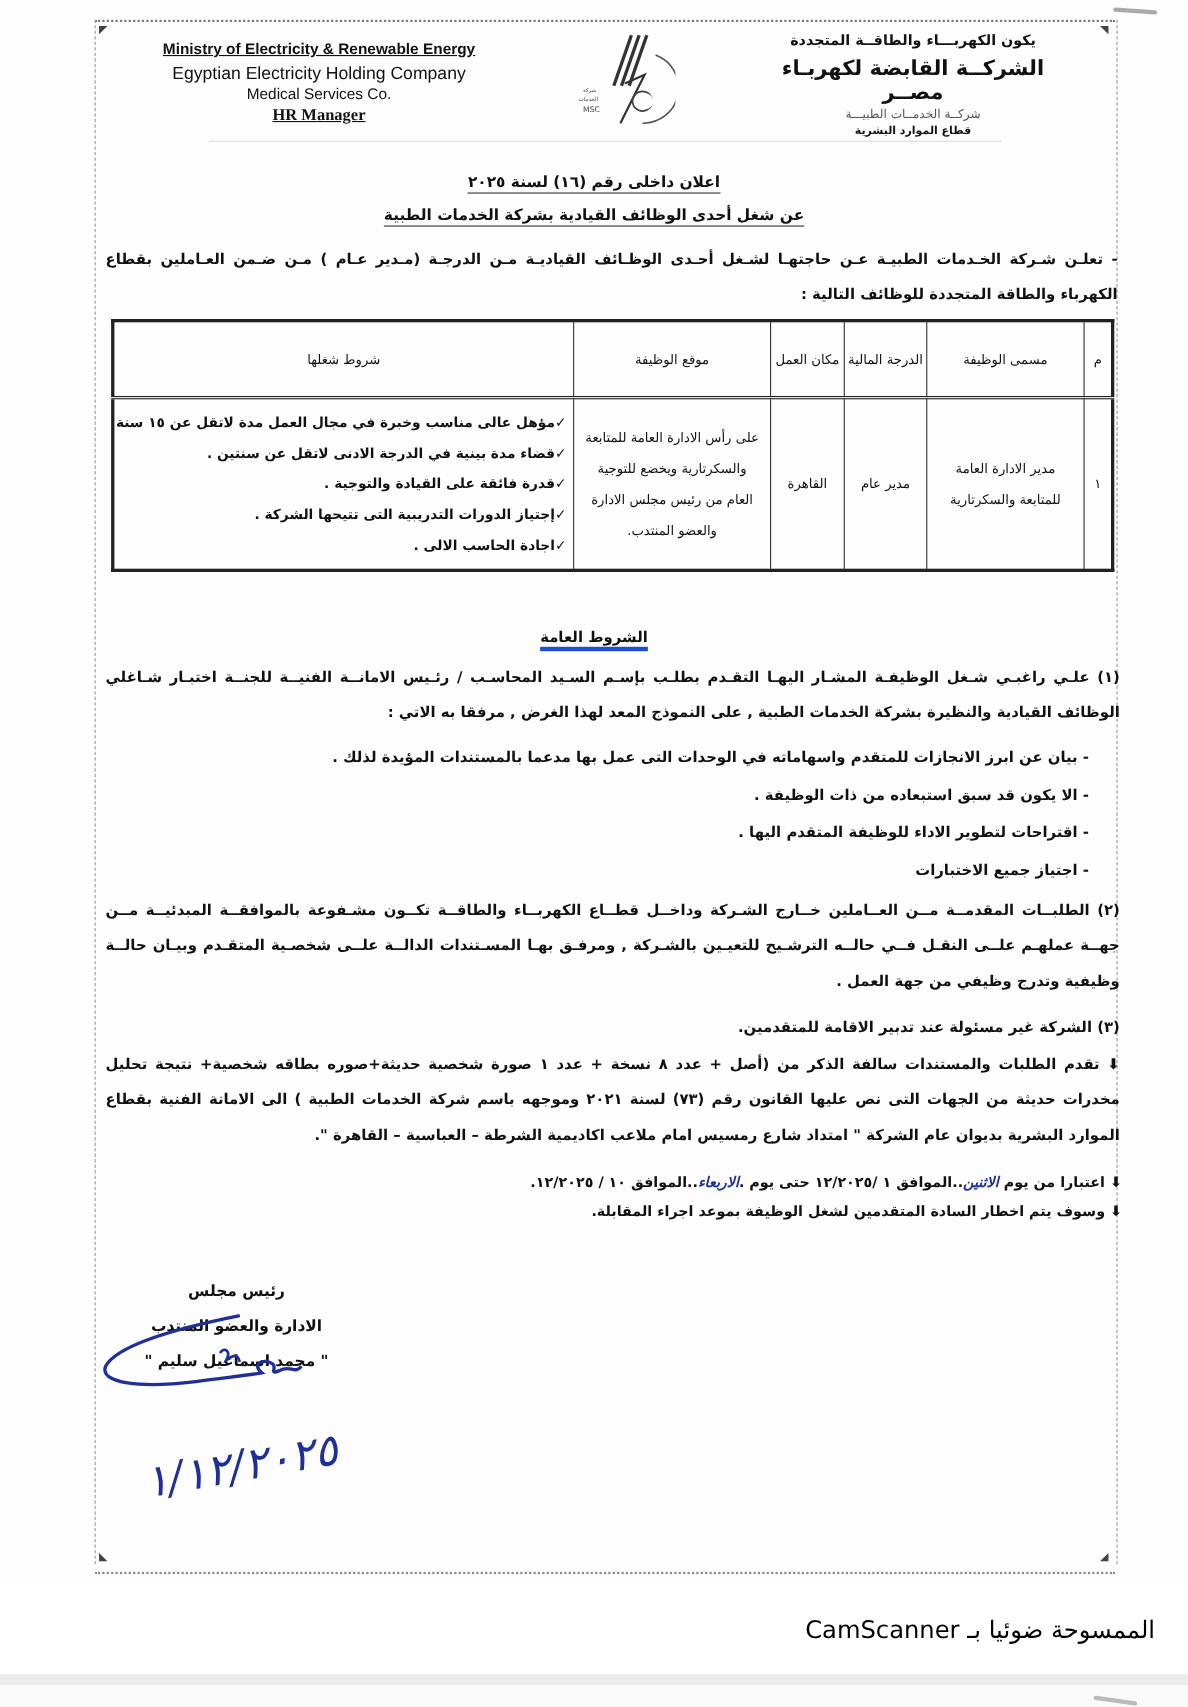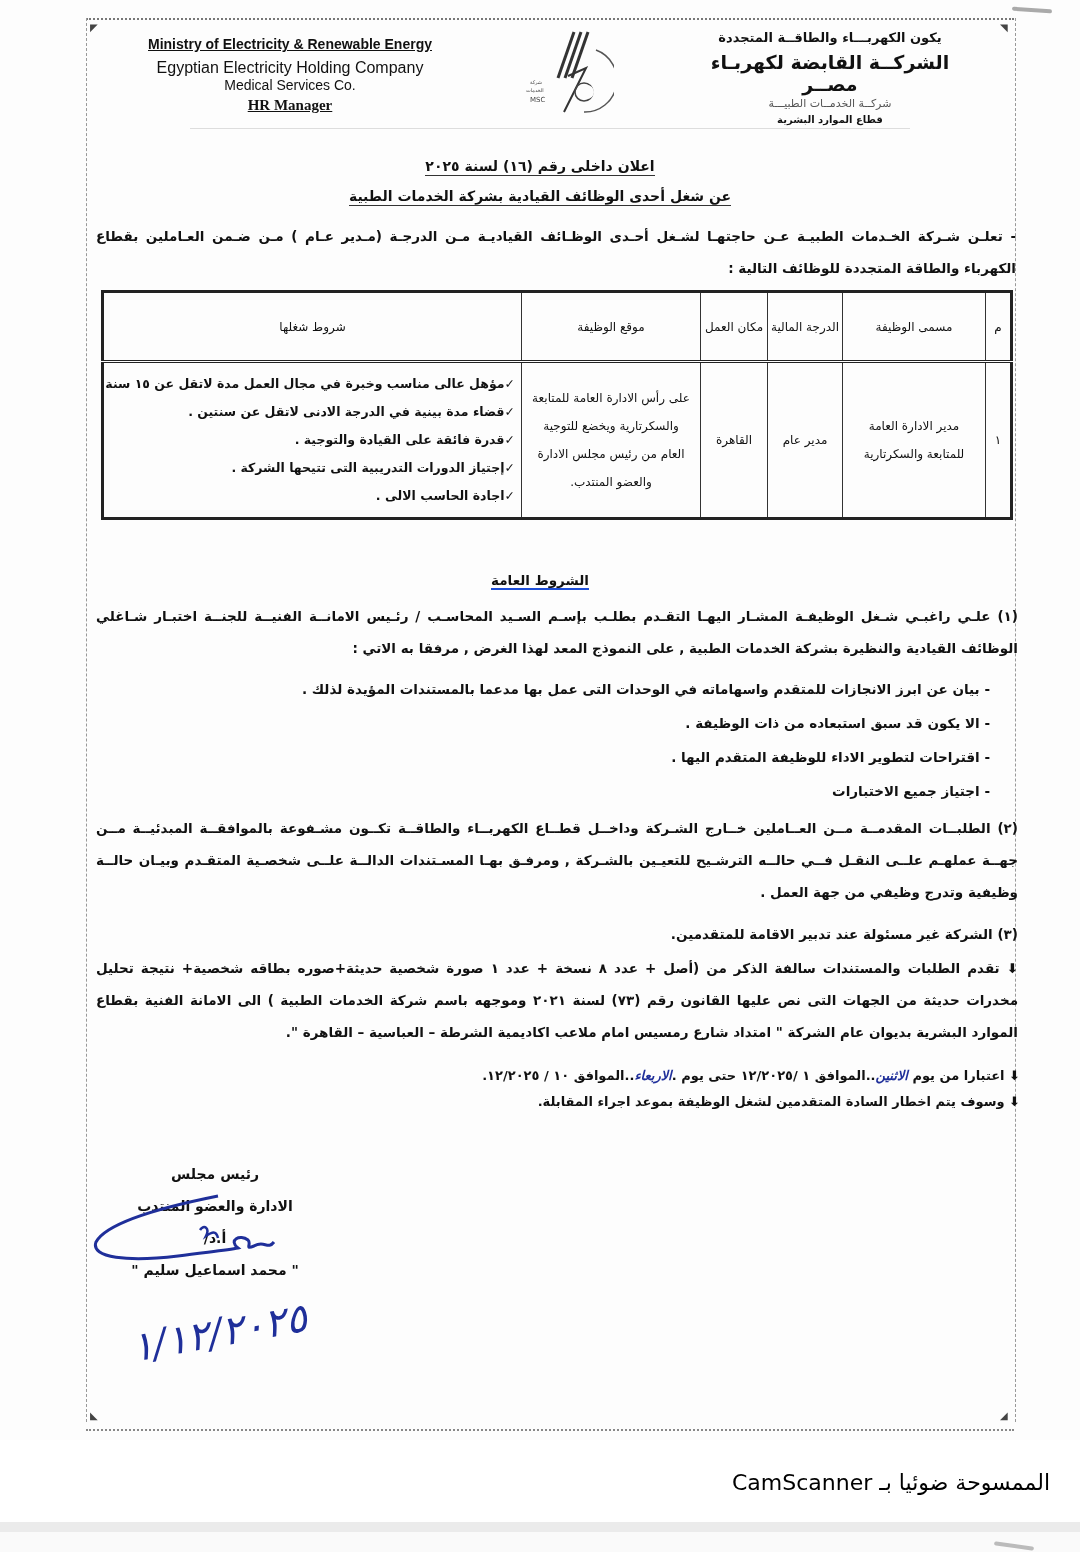--- a/index.html
+++ b/index.html
@@ -42,21 +42,21 @@
   
   table.jobs { position:absolute; left:101px; top:290px; width:912px; border-collapse:collapse; direction:rtl; font-size:12px; border:3px solid #222; }
   table.jobs th, table.jobs td { border:1px solid #333; text-align:center; vertical-align:middle; }
   table.jobs thead tr { height:70px; }
   table.jobs thead { border-bottom:3px double #222; }
   table.jobs th { font-weight:normal; }
   table.jobs td { height:152px; line-height:28px; }
   td.conds { text-align:right !important; padding-right:6px; font-weight:bold; font-size:12.5px; line-height:27px; }
 
   .section-title { position:absolute; left:0; width:1080px; top:572px; text-align:center; font-weight:bold; font-size:13.5px; direction:rtl; }
-  .section-title span { border-bottom:2px solid #1d4ed8; }
+  .section-title span { border-bottom:4px solid #1d4ed8; }
 
   .sig { position:absolute; left:110px; top:1158px; width:210px; direction:rtl; text-align:center; font-weight:bold; font-size:14px; line-height:32px; }
   .scribble { position:absolute; left:88px; top:1190px; width:190px; height:90px; }
   .date-scribble { position:absolute; left:120px; top:1290px; width:200px; height:80px; }
   .hand { color:#1f2f9a; font-style:italic; font-family:"DejaVu Serif", serif; }
 
   .cam-wrap { position:absolute; left:0; top:1440px; width:1080px; height:82px; background:#ffffff; }
   .cam { position:absolute; right:30px; top:1470px; font-family:"DejaVu Sans", sans-serif; font-size:22px; color:#000000; direction:rtl; }
   .cam-bar { position:absolute; left:0; top:1522px; width:1080px; height:10px; background:#ebebeb; }
   .bottom-strip { position:absolute; left:0; top:1532px; width:1080px; height:20px; background:#fafafa; }
@@ -161,21 +161,20 @@
   <span>⬇ </span><span>اعتبارا من يوم</span>
   <span class="hand">الاثنين</span><span>..الموافق   ١ /١٢/٢٠٢٥ حتى يوم .</span><span class="hand">الاربعاء</span><span>..الموافق ١٠ / ١٢/٢٠٢٥.</span>
 </div>
 <div class="para" style="left:420px;top:1090px;width:600px;line-height:24px;font-size:13px;">
   <span>⬇ </span><span>وسوف يتم اخطار السادة المتقدمين لشغل الوظيفة بموعد اجراء المقابلة.</span>
 </div>
 
 <div class="sig">
   <div>رئيس مجلس</div>
   <div>الادارة والعضو المنتدب</div>
-  <div>أ.د/</div>
   <div>" محمد اسماعيل سليم "</div>
 </div>
 <svg class="scribble" viewBox="0 0 190 90">
   <path d="M130 6 C90 14 20 30 8 52 C2 68 40 72 90 66 C120 62 140 60 150 58 C140 50 152 44 160 50 C164 54 156 60 166 56 C176 50 180 60 186 52" stroke="#1f2f9a" stroke-width="3" fill="none"></path>
   <path d="M112 40 C116 34 122 38 118 46 C124 42 128 40 130 48" stroke="#1f2f9a" stroke-width="2.5" fill="none"></path>
 </svg>
 <div class="date-scribble">
   <svg width="200" height="80" viewBox="0 0 200 80">
     <text x="10" y="56" font-size="40" fill="#1f2f9a" font-family="DejaVu Serif, serif" font-style="italic" transform="rotate(-10 100 40)">١/١٢/٢٠٢٥</text>
   </svg>

